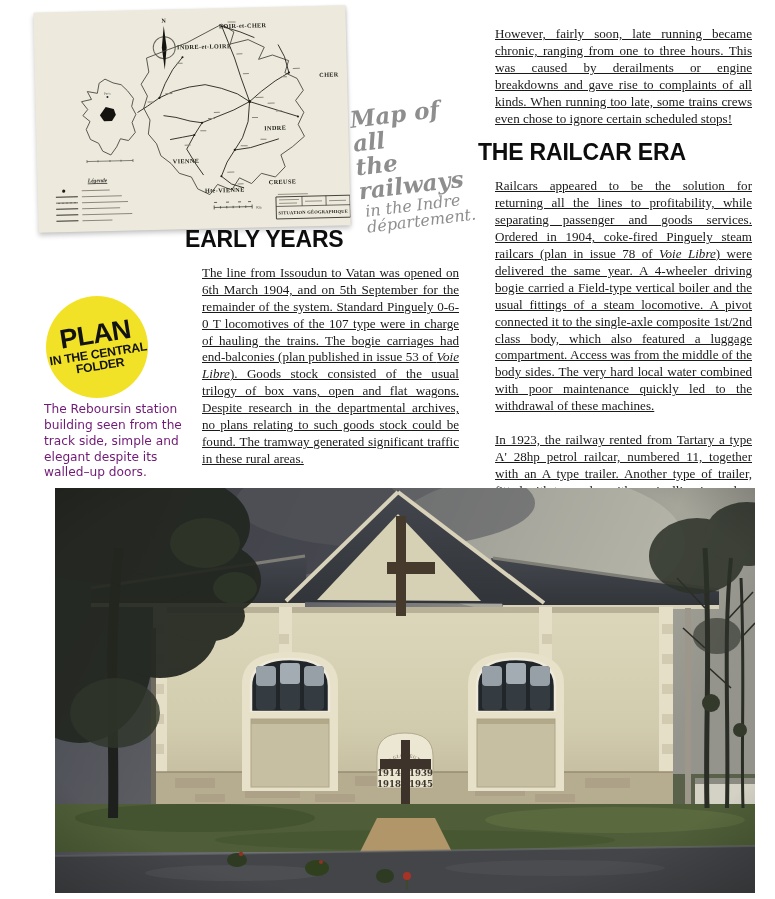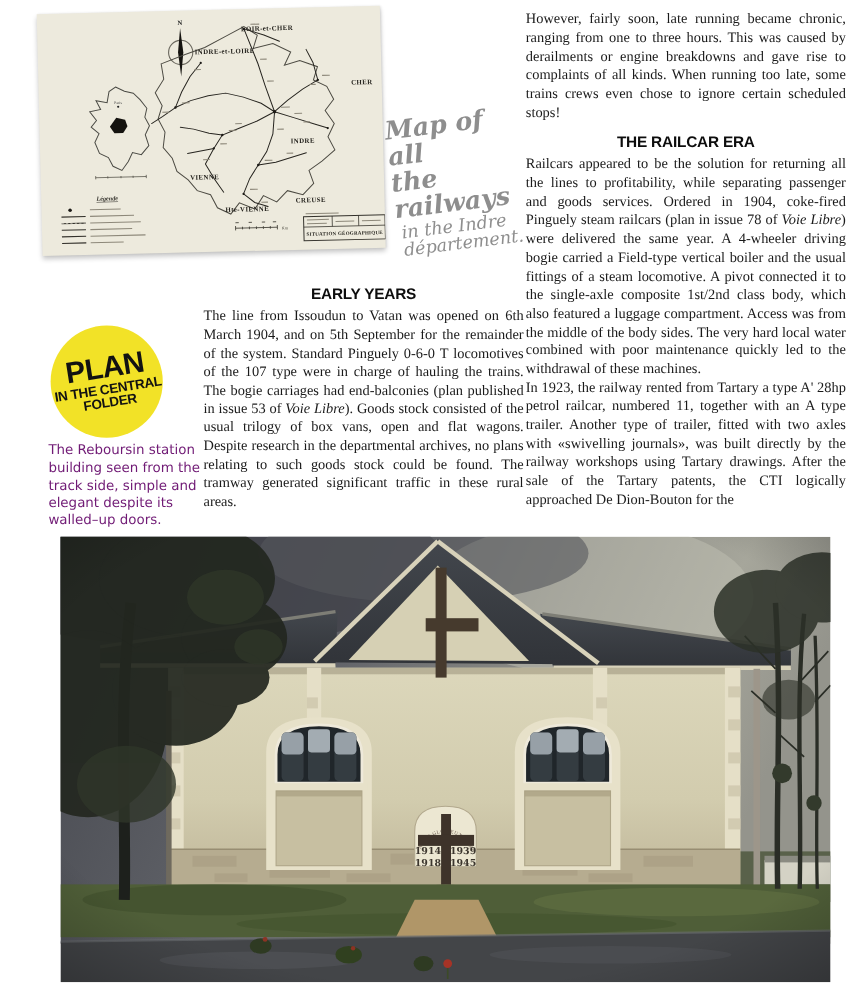--- a/index.html
+++ b/index.html
@@ -25,24 +25,24 @@
     font-family:"Liberation Sans",sans-serif;font-weight:900;line-height:1.0;}
   #badge .l1{font-size:27px;letter-spacing:-0.5px;}
   #badge .l2,#badge .l3{font-size:12.3px;letter-spacing:-0.3px;}
 
   
   #side-caption{left:44px;top:402px;width:142px;
     font-family:"DejaVu Sans",sans-serif;font-size:12.2px;line-height:1.3;color:#701a75;}
 
   
   .col{width:291px;text-align:justify;font-size:13.1px;line-height:16.9px;}
-  .col p{margin:0;}
-  h2.sec{font-family:"Liberation Sans",sans-serif;font-weight:900;font-size:14px;
-    letter-spacing:-0.2px;color:#0d0d0d;margin:0 0 3px 0;text-align:center;}
-  #left-col{left:185px;top:259px;}
+  .col p{margin:17px;text-decoration:underline;}
+  h2.sec{font-family:"Liberation Sans",sans-serif;font-weight:900;font-size:23px;
+    letter-spacing:-0.2px;color:#0d0d0d;margin:0 0 3px 0;text-align:left;}
+  #left-col{left:185px;top:231px;}
   #right-col{left:478px;top:9px;}
   #right-col h2.sec{margin-top:11px;}
   .ital{font-style:italic;}
 
   
   #photo{left:55px;top:488px;width:700px;height:405px;}
   #photo svg{display:block;}
 </style>
 </head>
 <body>

